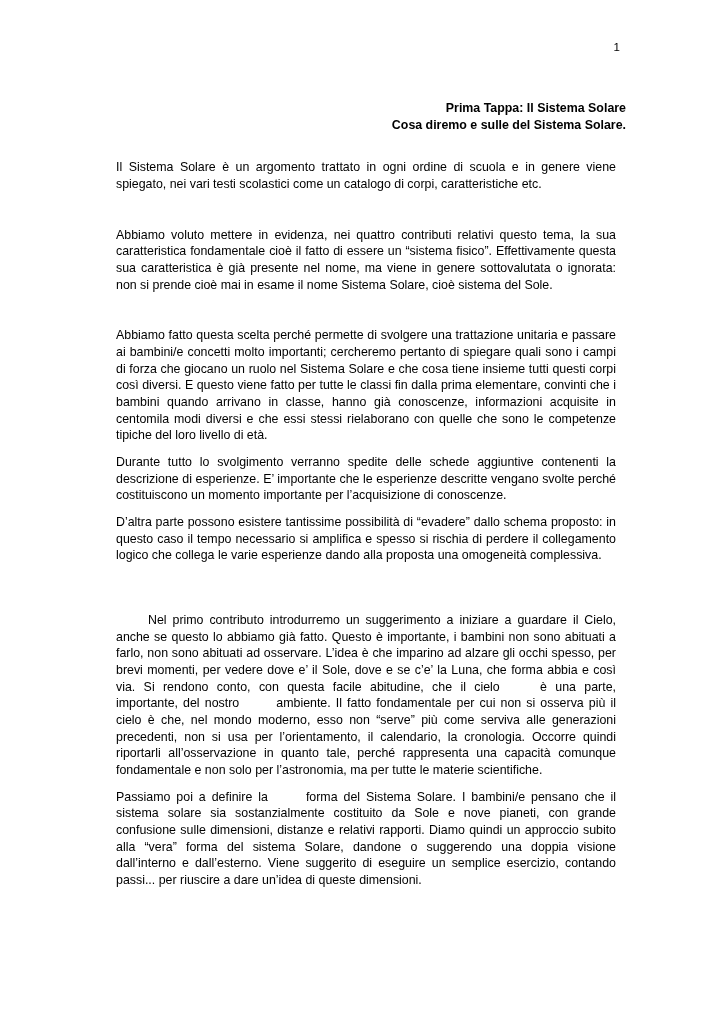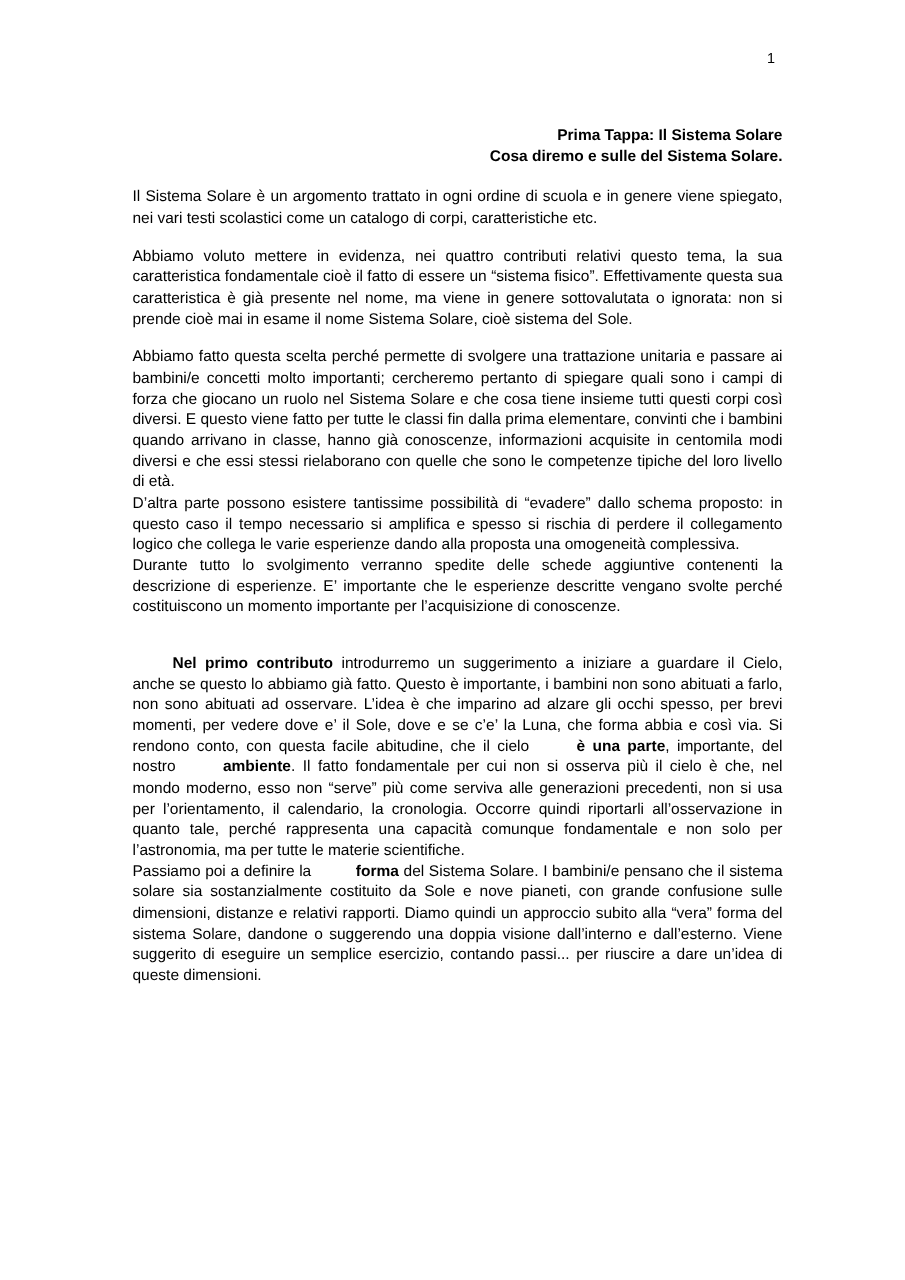--- a/index.html
+++ b/index.html
@@ -41,38 +41,38 @@
     font-size: 12.4px;
     font-weight: bold;
     line-height: 1.38;
     margin: 0 0 0 0;
   }
   .heading-block div {
     white-space: pre-wrap;
     text-align: right;
   }
   p {
-    margin: 0;
+    margin: 10px;
     font-size: 12.4px;
     line-height: 1.345;
     text-align: justify;
     text-justify: inter-word;
     hyphens: none;
   }
   .gap-small {
     height: 14px;
   }
   .gap-med {
     height: 15px;
   }
   .gap-large {
     height: 28px;
   }
   b, .b {
-    font-weight: bold;
+    font-weight: normal;
     padding-left: 32px;
   }
   i, .i {
   }
 </style>
 </head>
 <body>
 
 <div class="page">
 
@@ -90,23 +90,23 @@
     <p>Il Sistema Solare è un argomento trattato in ogni ordine di scuola e in genere viene spiegato, nei vari testi scolastici come un catalogo di corpi, caratteristiche etc.</p>
 
     <div class="gap-small"></div>
 
     <p>Abbiamo voluto mettere in evidenza, nei quattro contributi  relativi questo tema, la sua caratteristica fondamentale  cioè il fatto di essere un “sistema fisico”. Effettivamente questa sua caratteristica  è  già presente nel nome, ma viene in genere sottovalutata o ignorata: non si prende cioè mai in esame il nome Sistema Solare, cioè sistema del Sole.</p>
 
     <div class="gap-small"></div>
 
     <p>Abbiamo fatto questa scelta perché permette di svolgere una trattazione unitaria e passare ai bambini/e concetti molto importanti; cercheremo pertanto di spiegare quali sono i campi di forza che giocano un ruolo nel Sistema Solare e che cosa tiene insieme tutti questi corpi così diversi. E questo viene fatto per tutte le classi fin dalla prima elementare, convinti che i bambini quando arrivano in classe, hanno già conoscenze, informazioni acquisite in centomila modi diversi e che essi stessi rielaborano con quelle che sono le competenze tipiche del loro livello di età.</p>
 
+    <p>Durante tutto lo svolgimento verranno spedite delle schede aggiuntive contenenti la descrizione di esperienze. E’ importante che le esperienze descritte vengano svolte perché costituiscono un momento importante per l’acquisizione di conoscenze.</p>
+
     <p>D’altra parte possono esistere tantissime possibilità di “evadere” dallo schema proposto: in questo caso il tempo necessario si amplifica e spesso si rischia di perdere il collegamento logico che collega le varie esperienze dando alla proposta una  omogeneità complessiva.</p>
-
-    <p>Durante tutto lo svolgimento verranno spedite delle schede aggiuntive contenenti la descrizione di esperienze. E’ importante che le esperienze descritte vengano svolte perché costituiscono un momento importante per l’acquisizione di conoscenze.</p>
 
     <div class="gap-large"></div>
 
     <p><span class="b">Nel primo contributo</span><span> introdurremo un suggerimento  a iniziare a guardare il Cielo, anche se questo lo abbiamo già fatto. Questo è importante, i bambini non sono abituati a farlo, non sono abituati ad </span><span class="i">osservare.</span><span>    L’idea è che imparino ad alzare gli occhi spesso, per brevi momenti, per vedere dove e’ il Sole, dove e se c’e’ la Luna, che forma abbia e così via.  Si rendono conto, con questa facile abitudine, che il cielo </span><span class="b">è  una parte</span><span>, importante, del nostro </span><span class="b">ambiente</span><span>. Il fatto fondamentale per cui non si osserva più il cielo è che, nel mondo moderno, esso non “serve” più come serviva alle generazioni precedenti, non si usa per l’orientamento, il calendario, la cronologia. Occorre quindi riportarli   all’osservazione in quanto tale, perché rappresenta una capacità comunque fondamentale e non solo per l’astronomia, ma per tutte le materie scientifiche.</span></p>
 
     <p><span>Passiamo poi a definire la </span><span class="b">forma</span><span> del Sistema Solare. I bambini/e pensano che il sistema solare sia sostanzialmente costituito da Sole e nove pianeti, con grande confusione sulle dimensioni, distanze e relativi rapporti. Diamo quindi un approccio subito alla “vera” forma del sistema Solare, dandone o suggerendo una doppia visione dall’interno e dall’esterno. Viene suggerito di eseguire un semplice esercizio, contando passi... per riuscire a dare un’idea di queste dimensioni.</span></p>
 
   </div>
 </div>
 

